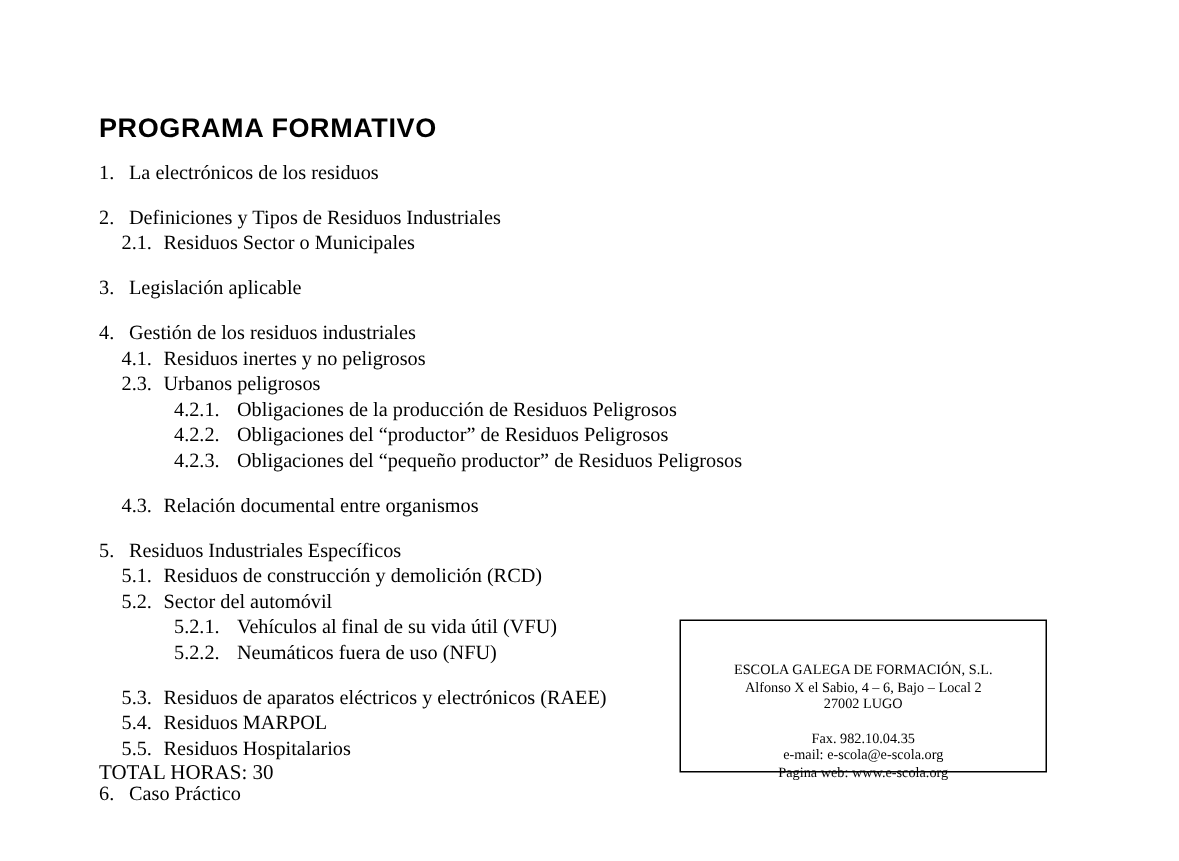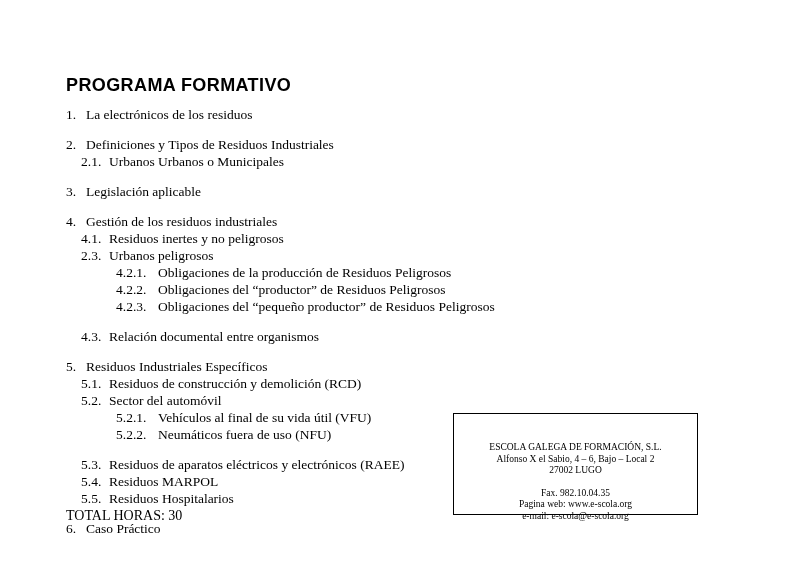--- a/index.html
+++ b/index.html
@@ -99,21 +99,21 @@
 <body>
 
 <div class="page">
 
   <div class="doc-title">PROGRAMA FORMATIVO</div>
 
   <div class="outline">
       <div class="lvl1"><span class="num">1.</span><span>La electrónicos de los residuos</span></div>
       <div class="gap"></div>
       <div class="lvl1"><span class="num">2.</span><span>Definiciones y Tipos de Residuos Industriales</span></div>
-      <div class="lvl2"><span class="num">2.1.</span><span>Urbanos Urbanos o Municipales</span></div>
+      <div class="lvl2"><span class="num">2.1.</span><span>Residuos Sector o Municipales</span></div>
       <div class="gap"></div>
       <div class="lvl1"><span class="num">3.</span><span>Legislación aplicable</span></div>
       <div class="gap"></div>
       <div class="lvl1"><span class="num">4.</span><span>Gestión de los residuos industriales</span></div>
       <div class="lvl2"><span class="num">4.1.</span><span>Residuos inertes y no peligrosos</span></div>
       <div class="lvl2"><span class="num">2.3.</span><span>Urbanos peligrosos</span></div>
       <div class="lvl3"><span class="num">4.2.1.</span><span>Obligaciones de la producción de Residuos Peligrosos</span></div>
       <div class="lvl3"><span class="num">4.2.2.</span><span>Obligaciones del “productor” de Residuos Peligrosos</span></div>
       <div class="lvl3"><span class="num">4.2.3.</span><span>Obligaciones del “pequeño productor” de Residuos Peligrosos</span></div>
       <div class="gap"></div>
@@ -133,17 +133,17 @@
     </div>
 
   <div class="total-hours">TOTAL HORAS: 30</div>
 
   <div class="info-box">
     <div class="org">ESCOLA GALEGA DE FORMACIÓN, S.L.</div>
     <div>Alfonso X el Sabio, 4 – 6, Bajo – Local 2</div>
     <div>27002 LUGO</div>
     <div class="spacer"></div>
     <div>Fax. 982.10.04.35</div>
+    <div>e-mail: e-scola@e-scola.org</div>
     <div>Pagina web: www.e-scola.org</div>
-    <div>e-mail: e-scola@e-scola.org</div>
   </div>
 
 </div>
 
 </body></html>

